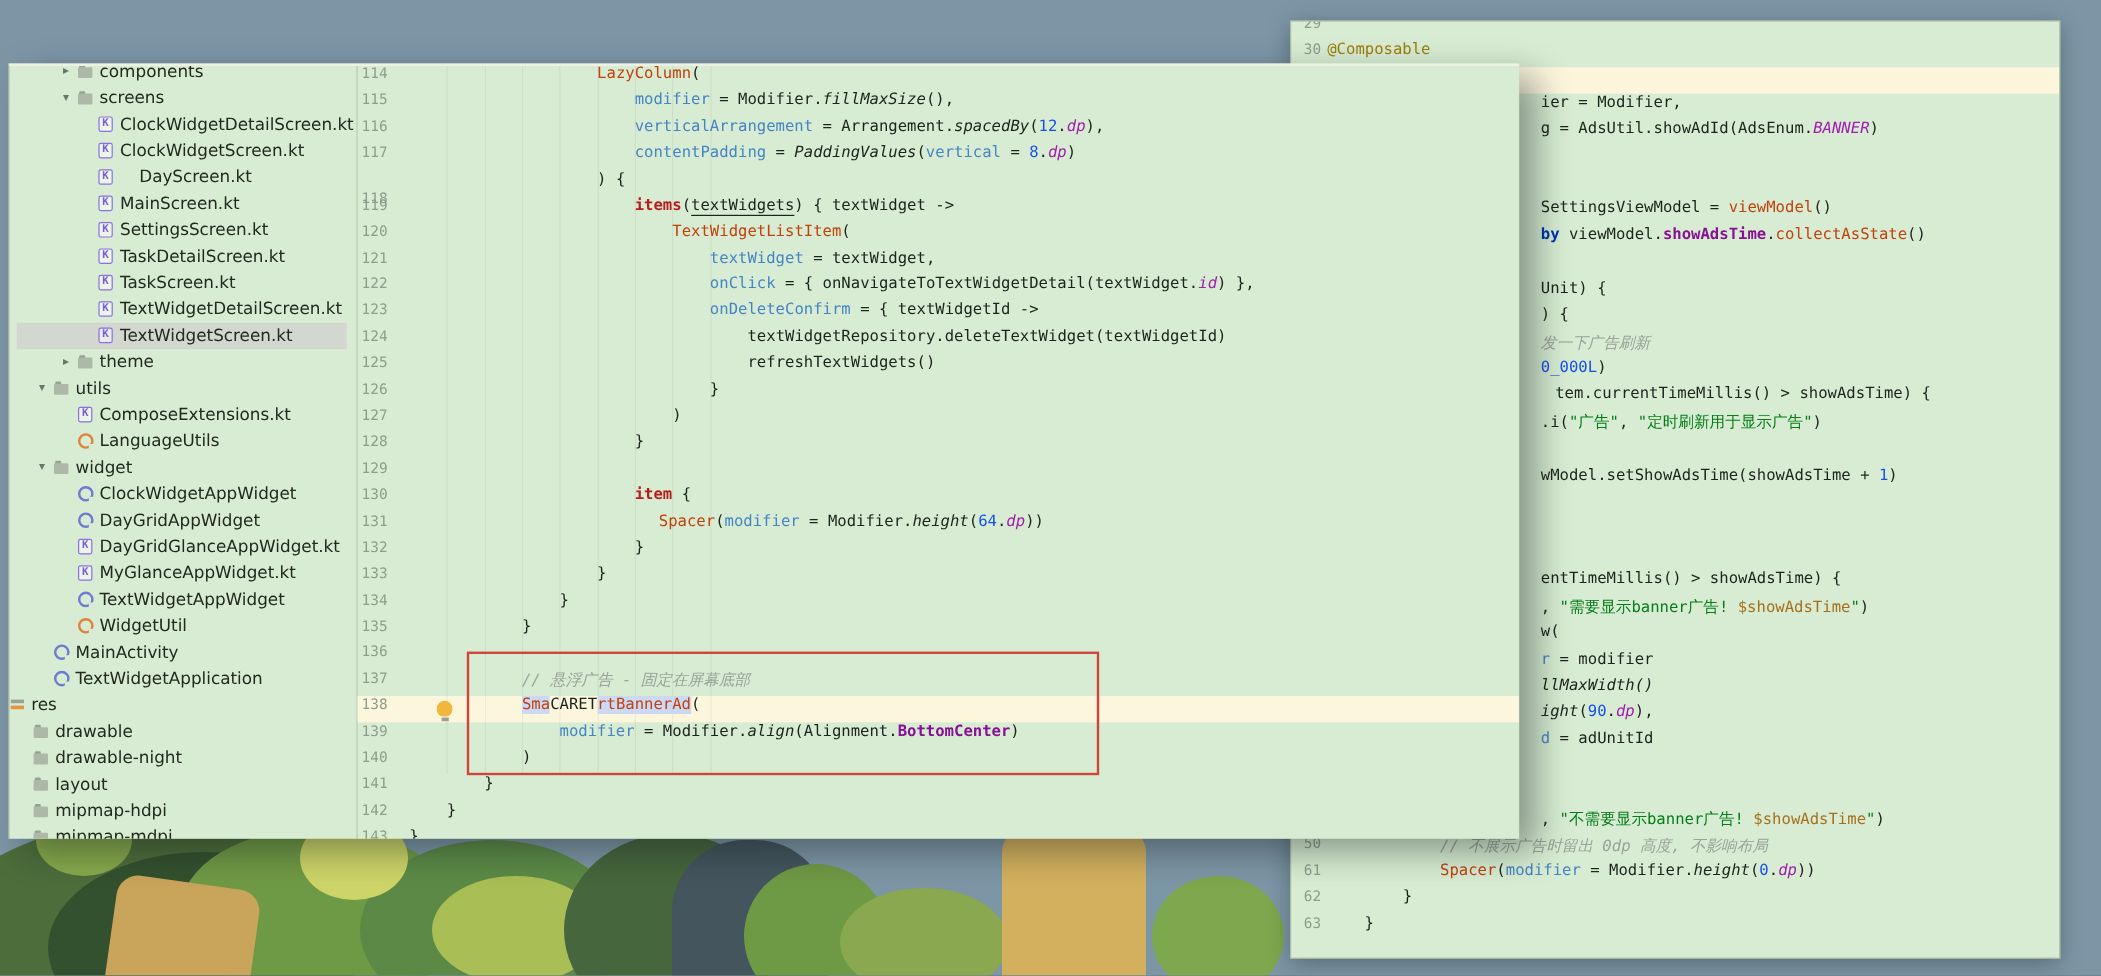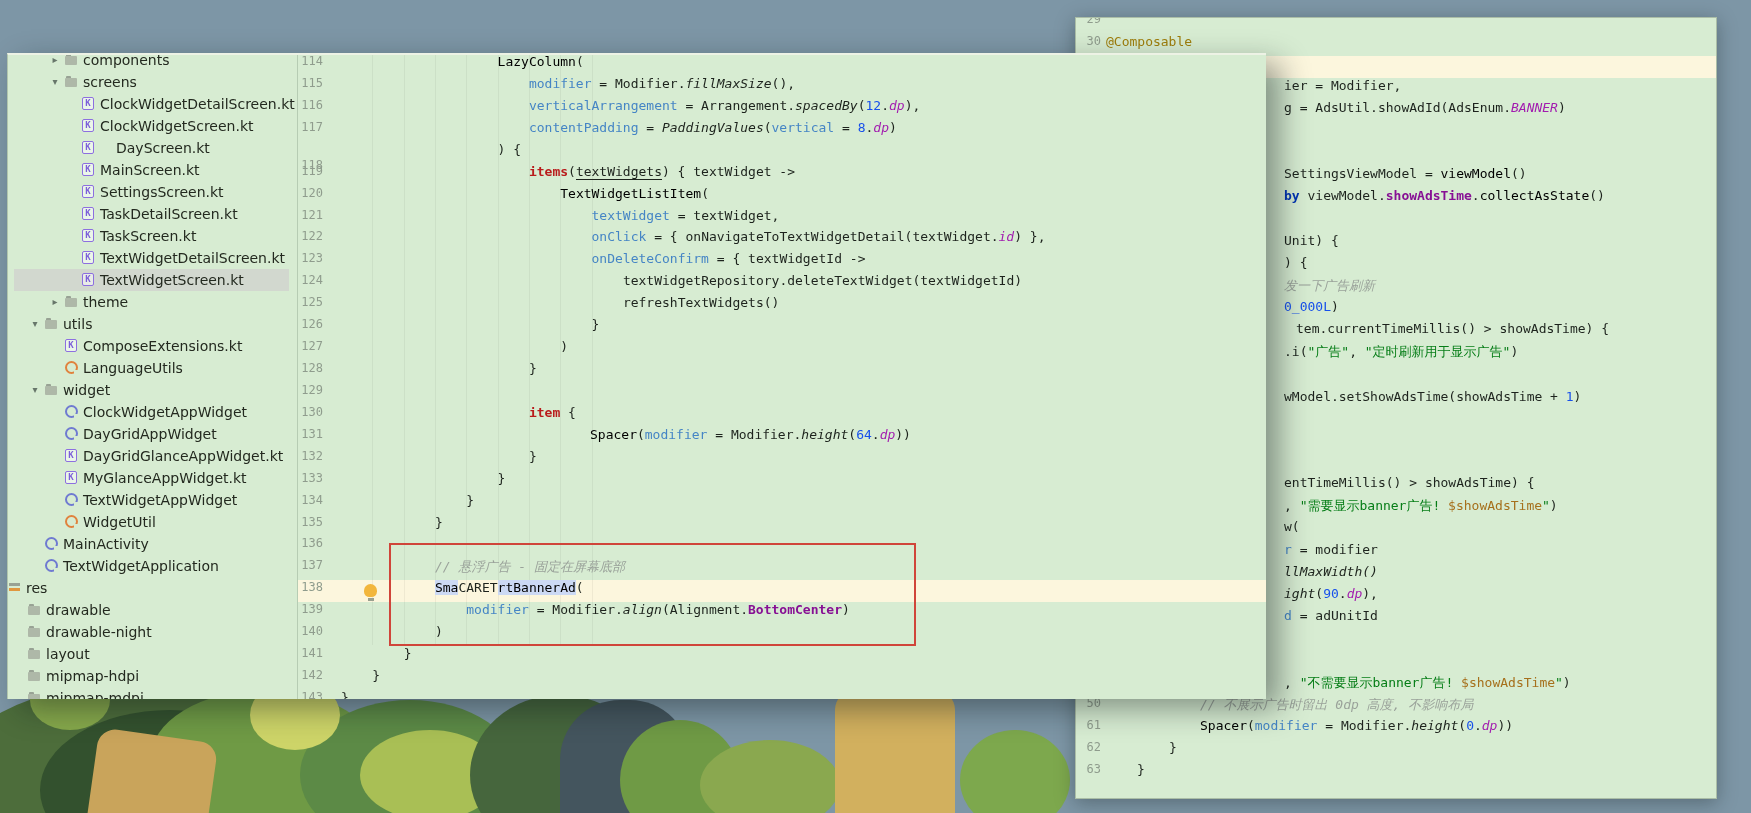--- a/index.html
+++ b/index.html
@@ -32,21 +32,21 @@
   .ic-ring.orange{border-color:#e0823d;}
   .ic-ring::after{content:"";position:absolute;right:-2px;bottom:-2px;width:4px;height:4px;background:#d7ecd2;border:1.5px solid inherit;}
   
   .num{position:absolute;height:22px;line-height:22px;text-align:right;
     font:12px "DejaVu Sans Mono",monospace;color:#8f9c8d;}
   .cline{position:absolute;height:22px;line-height:22px;white-space:pre;
     font:13px "DejaVu Sans Mono",monospace;color:#1d231d;cursor:text;}
   .curline{position:absolute;height:22px;background:#fcf6dd;}
   .c-def{color:#1d231d}.c-kw{color:#b91c1c;font-weight:bold}
   .c-kwb{color:#0033b3;font-weight:bold}.c-param{color:#4585c5}
-  .c-fn{color:#000000}.c-num{color:#1750eb}
+  .c-fn{color:#c2410c}.c-num{color:#1750eb}
   .c-prop{color:#a21caf;font-style:italic}.c-propb{color:#871094;font-weight:bold}
   .c-str{color:#067d17}.c-cmt{color:#9aa29a;font-style:italic}
   .c-ann{color:#9e7d0b}.c-ext{color:#1d231d;font-style:italic}
   .c-tpl{color:#a6701c}
   .f-u{border-bottom:1px solid #1d231d;}
   .f-hl{background:#ccd9f4;}
   .guide{position:absolute;width:1px;background:rgba(0,0,0,.05);}
   #red-box{position:absolute;border:2px solid #d0453a;background:transparent;}
   #bulb{position:absolute;width:13px;height:13px;background:#f2b63c;border-radius:50% 50% 42% 42%;}
   #bulb::after{content:"";position:absolute;left:3.5px;bottom:-4px;width:6px;height:3px;background:#9aa08f;}
@@ -323,21 +323,21 @@
         <div class="cline" style="left: 552.24px; top: 131px;"><span class="c-fn">TextWidgetListItem</span><span class="c-def">(</span></div>
         <div class="cline" style="left: 583.56px; top: 153px;"><span class="c-param">textWidget</span><span class="c-def"> = textWidget,</span></div>
         <div class="cline" style="left: 583.56px; top: 174px;"><span class="c-param">onClick</span><span class="c-def"> = { onNavigateToTextWidgetDetail(textWidget.</span><span class="c-prop">id</span><span class="c-def">) },</span></div>
         <div class="cline" style="left: 583.56px; top: 196px;"><span class="c-param">onDeleteConfirm</span><span class="c-def"> = { textWidgetId -&gt;</span></div>
         <div class="cline" style="left: 614.88px; top: 218px;"><span class="c-def">textWidgetRepository.deleteTextWidget(textWidgetId)</span></div>
         <div class="cline" style="left: 614.88px; top: 240px;"><span class="c-def">refreshTextWidgets()</span></div>
         <div class="cline" style="left: 583.56px; top: 262px;"><span class="c-def">}</span></div>
         <div class="cline" style="left: 552.24px; top: 284px;"><span class="c-def">)</span></div>
         <div class="cline" style="left: 520.92px; top: 306px;"><span class="c-def">}</span></div>
         <div class="cline" style="left: 520.92px; top: 350px;"><span class="c-kw">item</span><span class="c-def"> {</span></div>
-        <div class="cline" style="left: 582px; top: 372px;"><span class="c-fn">Spacer</span><span class="c-def">(</span><span class="c-param">modifier</span><span class="c-def"> = Modifier.</span><span class="c-ext">height</span><span class="c-def">(</span><span class="c-num">64</span><span class="c-def">.</span><span class="c-prop">dp</span><span class="c-def">))</span></div>
+        <div class="cline" style="left: 541px; top: 372px;"><span class="c-fn">Spacer</span><span class="c-def">(</span><span class="c-param">modifier</span><span class="c-def"> = Modifier.</span><span class="c-ext">height</span><span class="c-def">(</span><span class="c-num">64</span><span class="c-def">.</span><span class="c-prop">dp</span><span class="c-def">))</span></div>
         <div class="cline" style="left: 520.92px; top: 394px;"><span class="c-def">}</span></div>
         <div class="cline" style="left: 489.6px; top: 416px;"><span class="c-def">}</span></div>
         <div class="cline" style="left: 458.28px; top: 438px;"><span class="c-def">}</span></div>
         <div class="cline" style="left: 426.96px; top: 460px;"><span class="c-def">}</span></div>
         <div class="cline" style="left: 426.96px; top: 503px;"><span class="c-cmt">// 悬浮广告 - 固定在屏幕底部</span></div>
         <div class="cline" style="left: 426.96px; top: 525px;"><span class="c-fn f-hl">Sma</span><span class="c-undefined">CARET</span><span class="c-fn f-hl">rtBannerAd</span><span class="c-def">(</span></div>
         <div class="cline" style="left: 458.28px; top: 547px;"><span class="c-param">modifier</span><span class="c-def"> = Modifier.</span><span class="c-ext">align</span><span class="c-def">(Alignment.</span><span class="c-propb">BottomCenter</span><span class="c-def">)</span></div>
         <div class="cline" style="left: 426.96px; top: 569px;"><span class="c-def">)</span></div>
         <div class="cline" style="left: 395.64px; top: 591px;"><span class="c-def">}</span></div>
         <div class="cline" style="left: 364.32px; top: 613px;"><span class="c-def">}</span></div>

